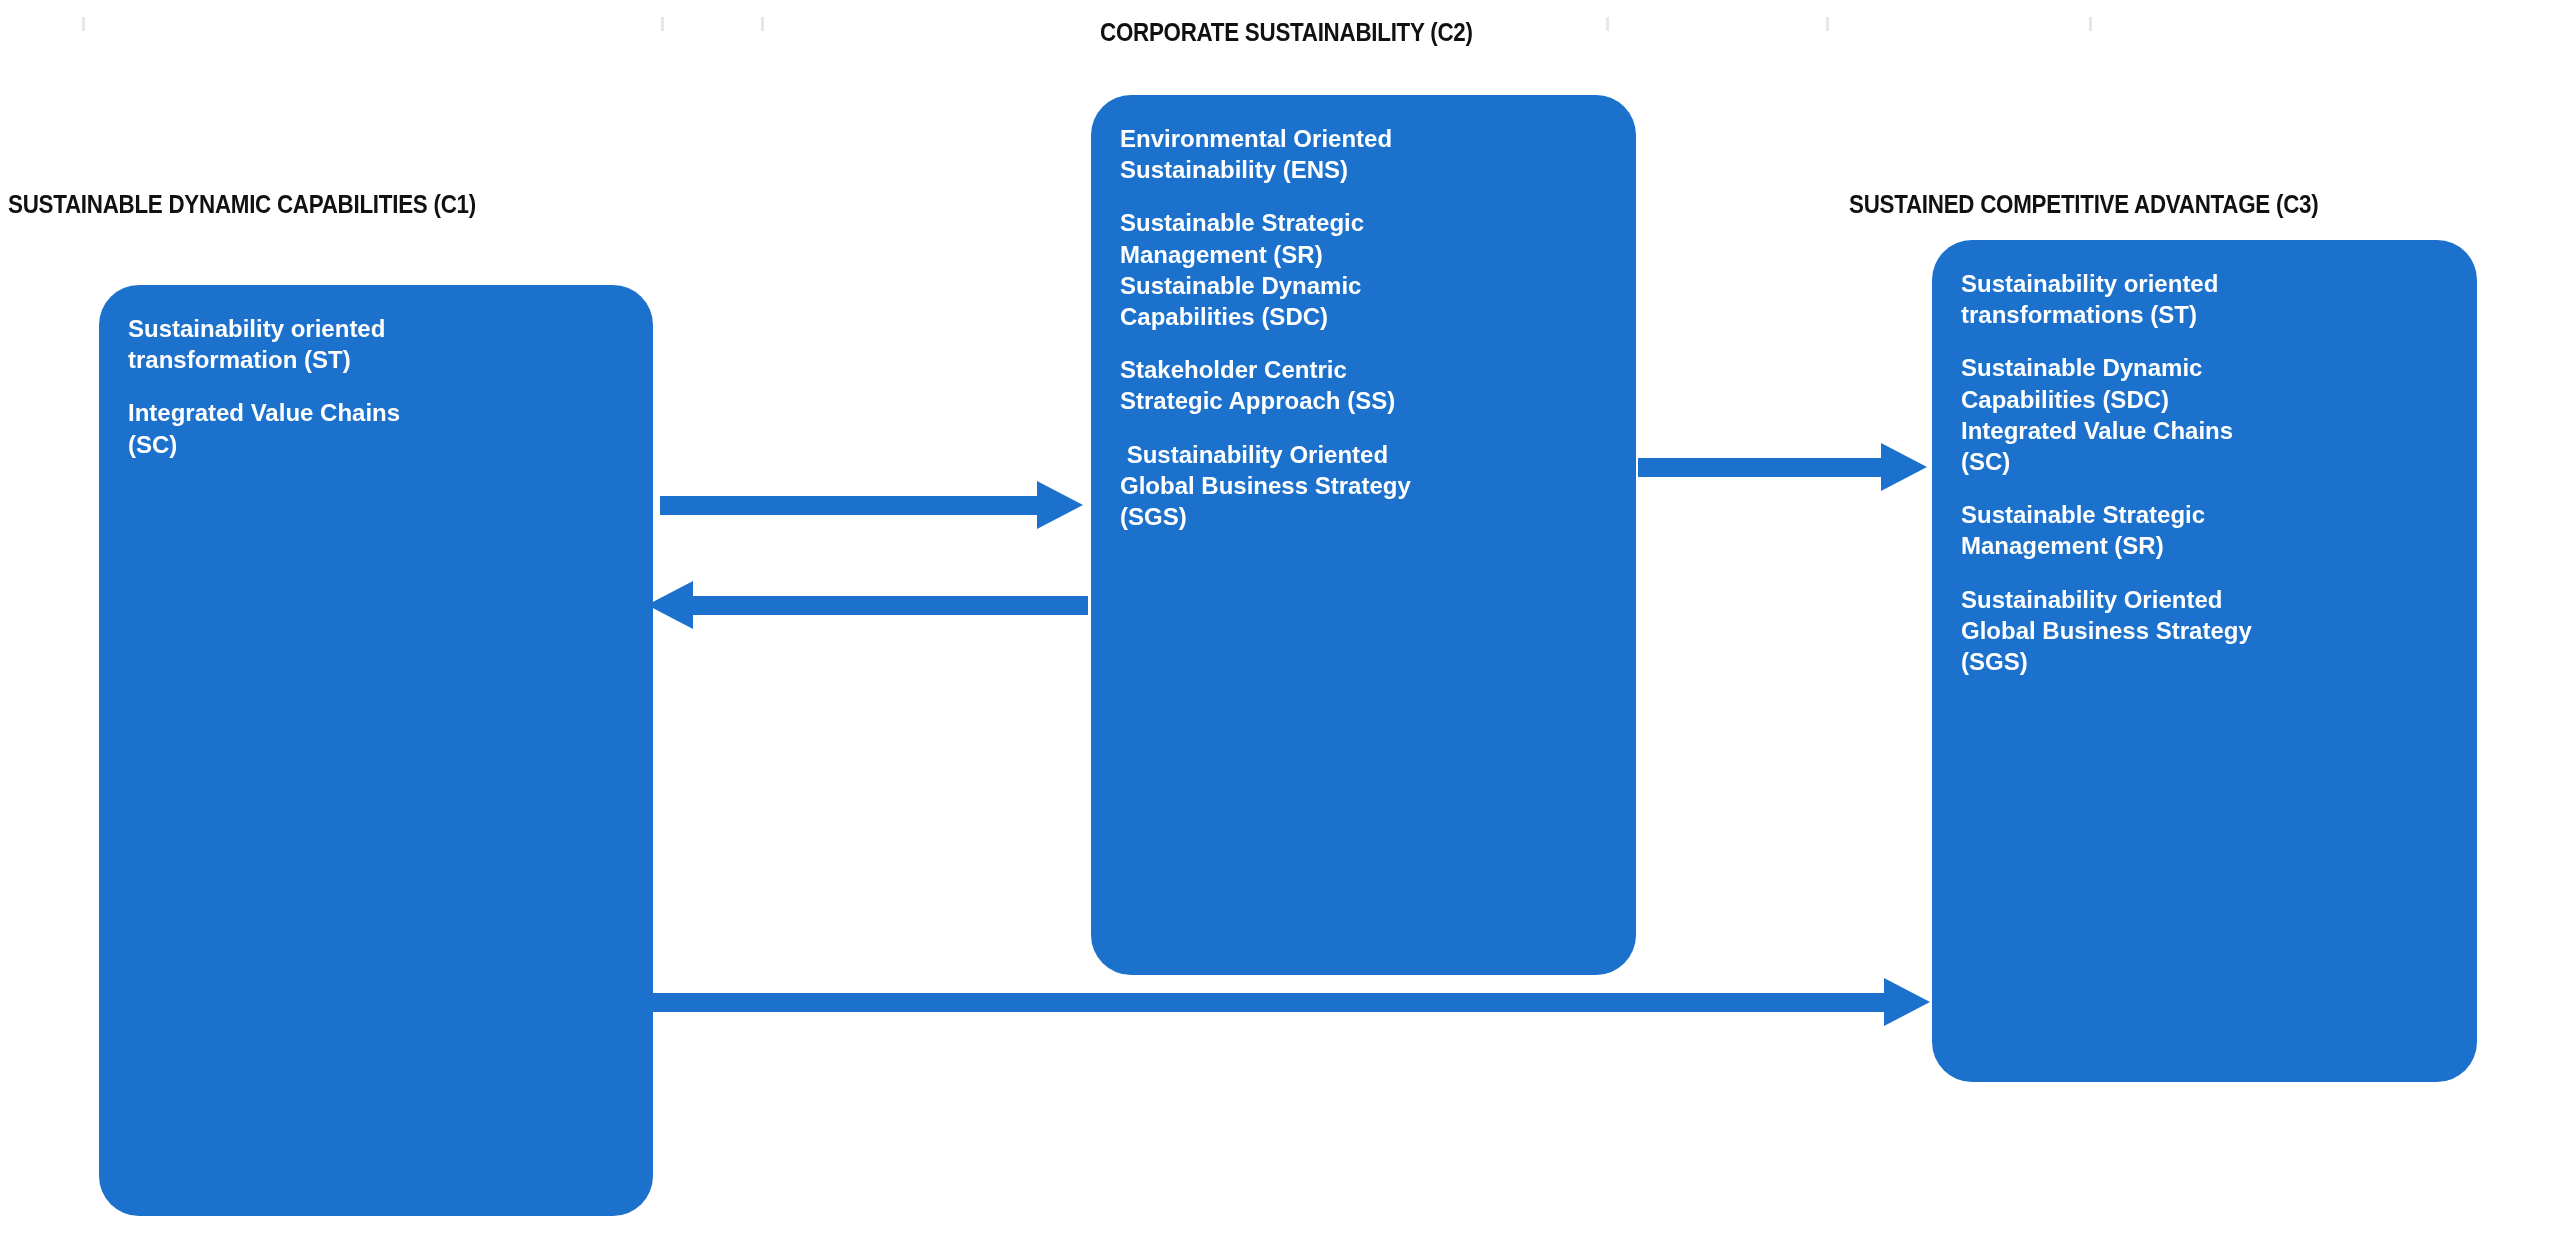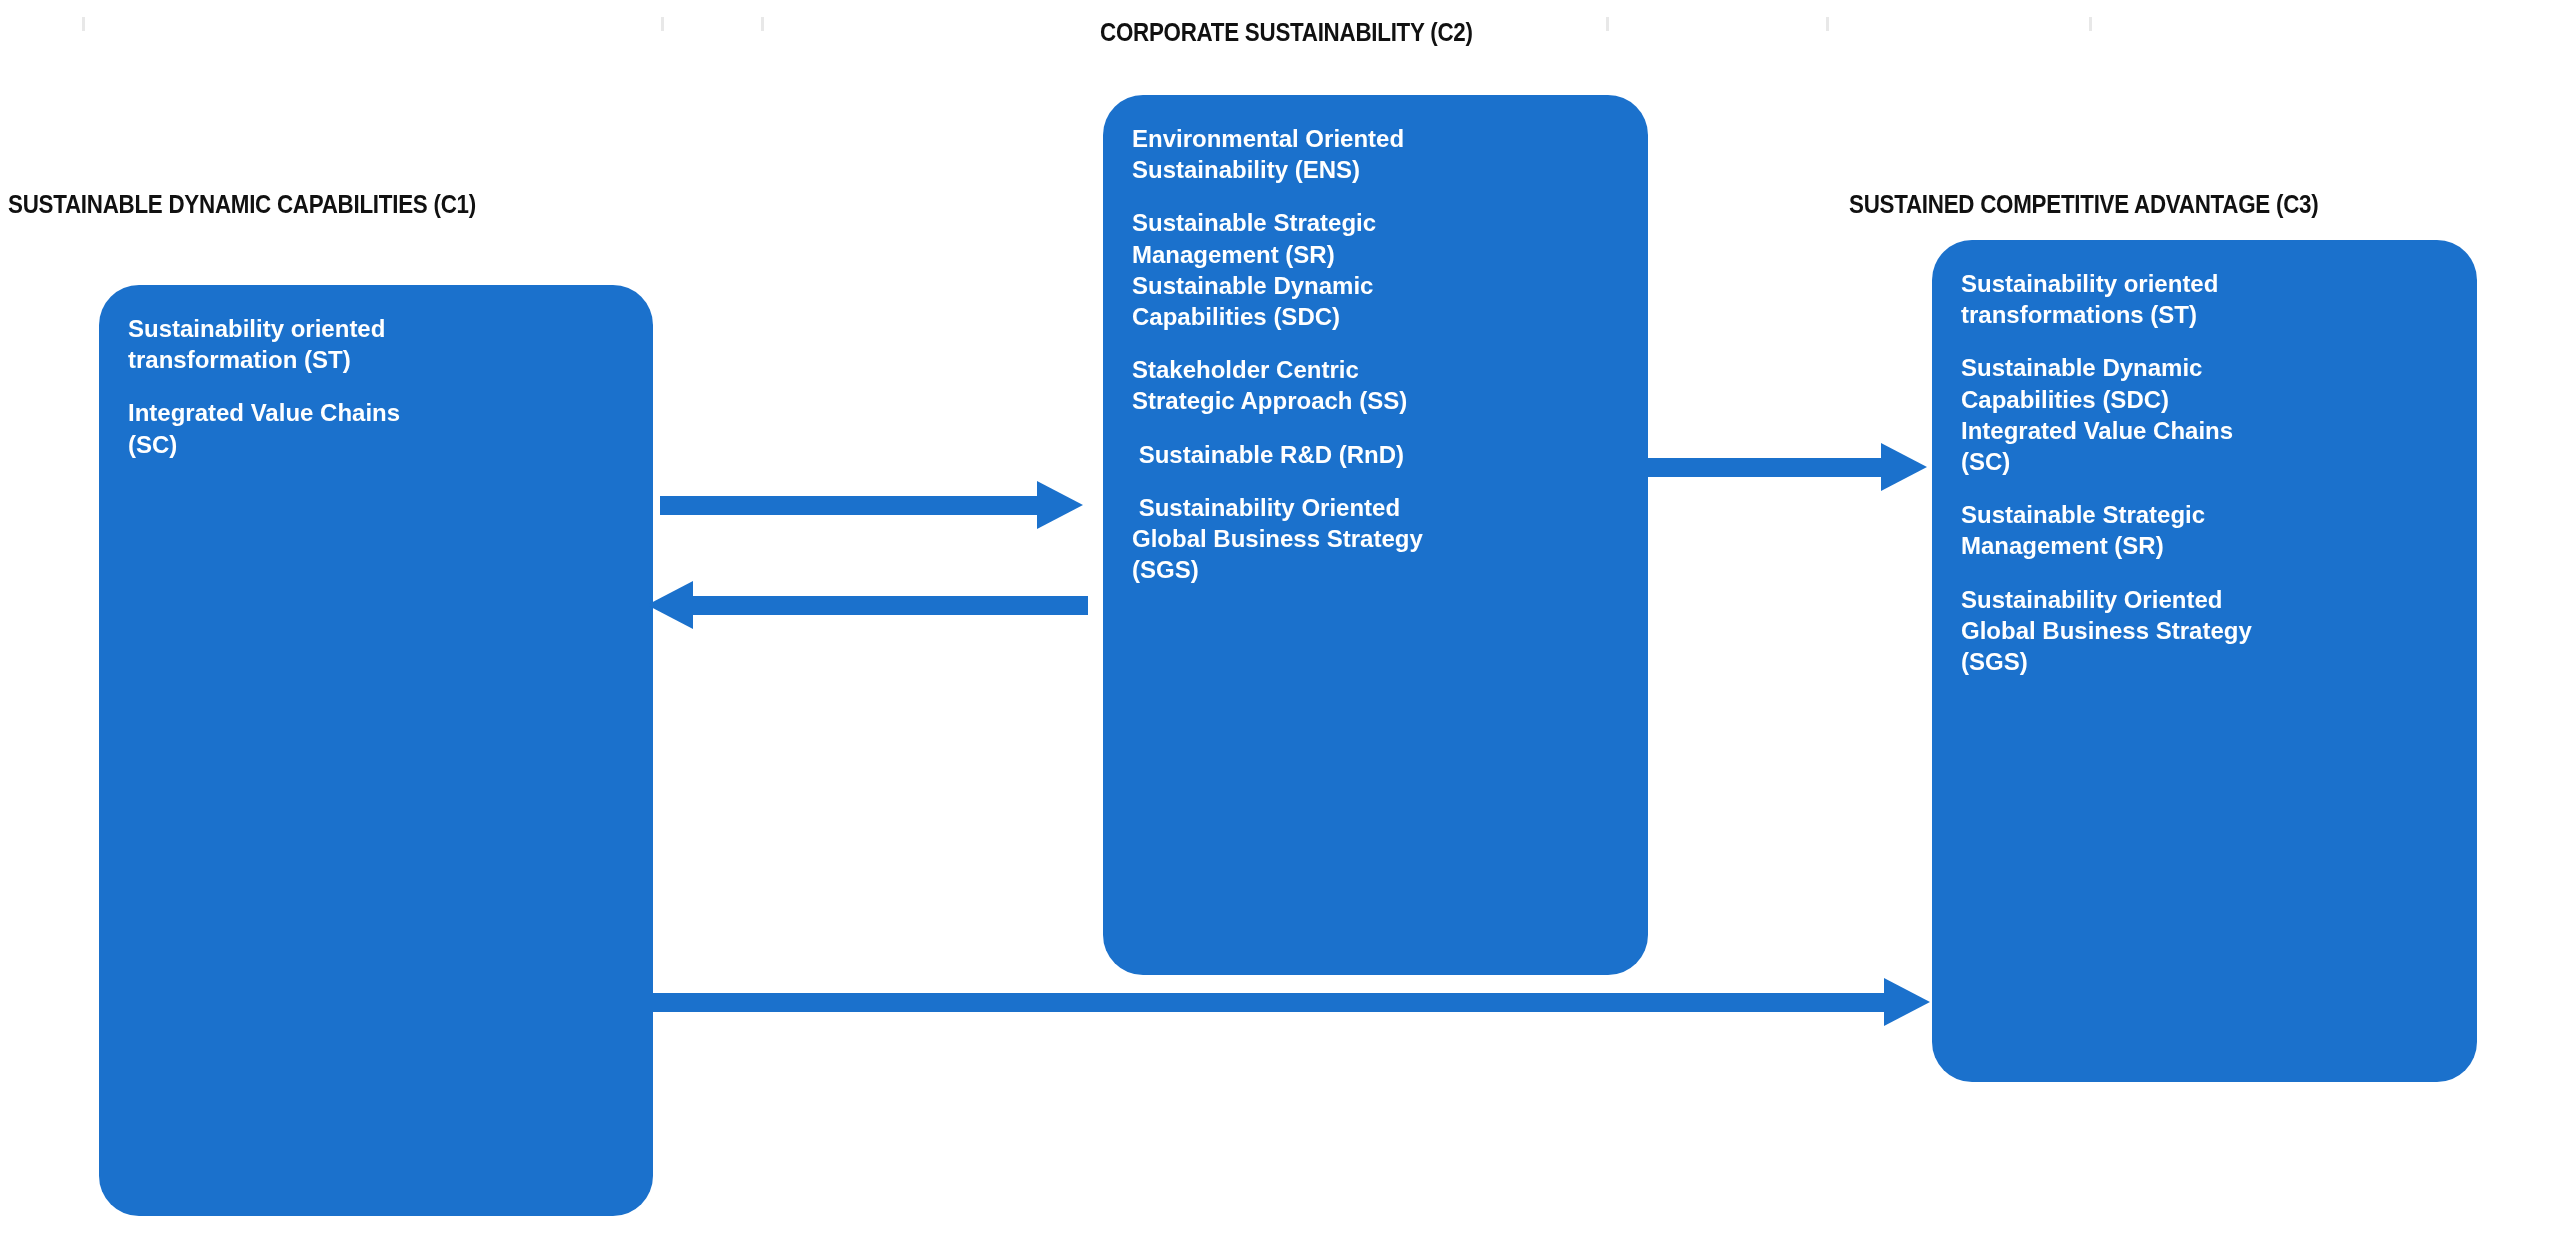--- a/index.html
+++ b/index.html
@@ -123,31 +123,30 @@
 
   <div class="construct-box" style="left:99px; top:285px; width:554px; height:931px;">
     <div class="item-list">
       <div class="item">Sustainability oriented
 transformation (ST)</div>
       <div class="item">Integrated Value Chains
 (SC)</div>
     </div>
   </div>
 
-  <div class="construct-box" style="left:1091px; top:95px; width:545px; height:880px;margin-left:12px;">
+  <div class="construct-box" style="left:1091px; top:95px; width:545px; height:880px;">
     <div class="item-list">
       <div class="item">Environmental Oriented
 Sustainability (ENS)</div>
       <div class="item tight">Sustainable Strategic
 Management (SR)</div>
       <div class="item">Sustainable Dynamic
 Capabilities (SDC)</div>
       <div class="item">Stakeholder Centric
 Strategic Approach (SS)</div>
-      <div class="item"> Sustainable R&amp;D (RnD)</div>
       <div class="item"> Sustainability Oriented
 Global Business Strategy
 (SGS)</div>
     </div>
   </div>
 
   <div class="construct-box" style="left:1932px; top:240px; width:545px; height:842px;">
     <div class="item-list">
       <div class="item">Sustainability oriented
 transformations (ST)</div>

